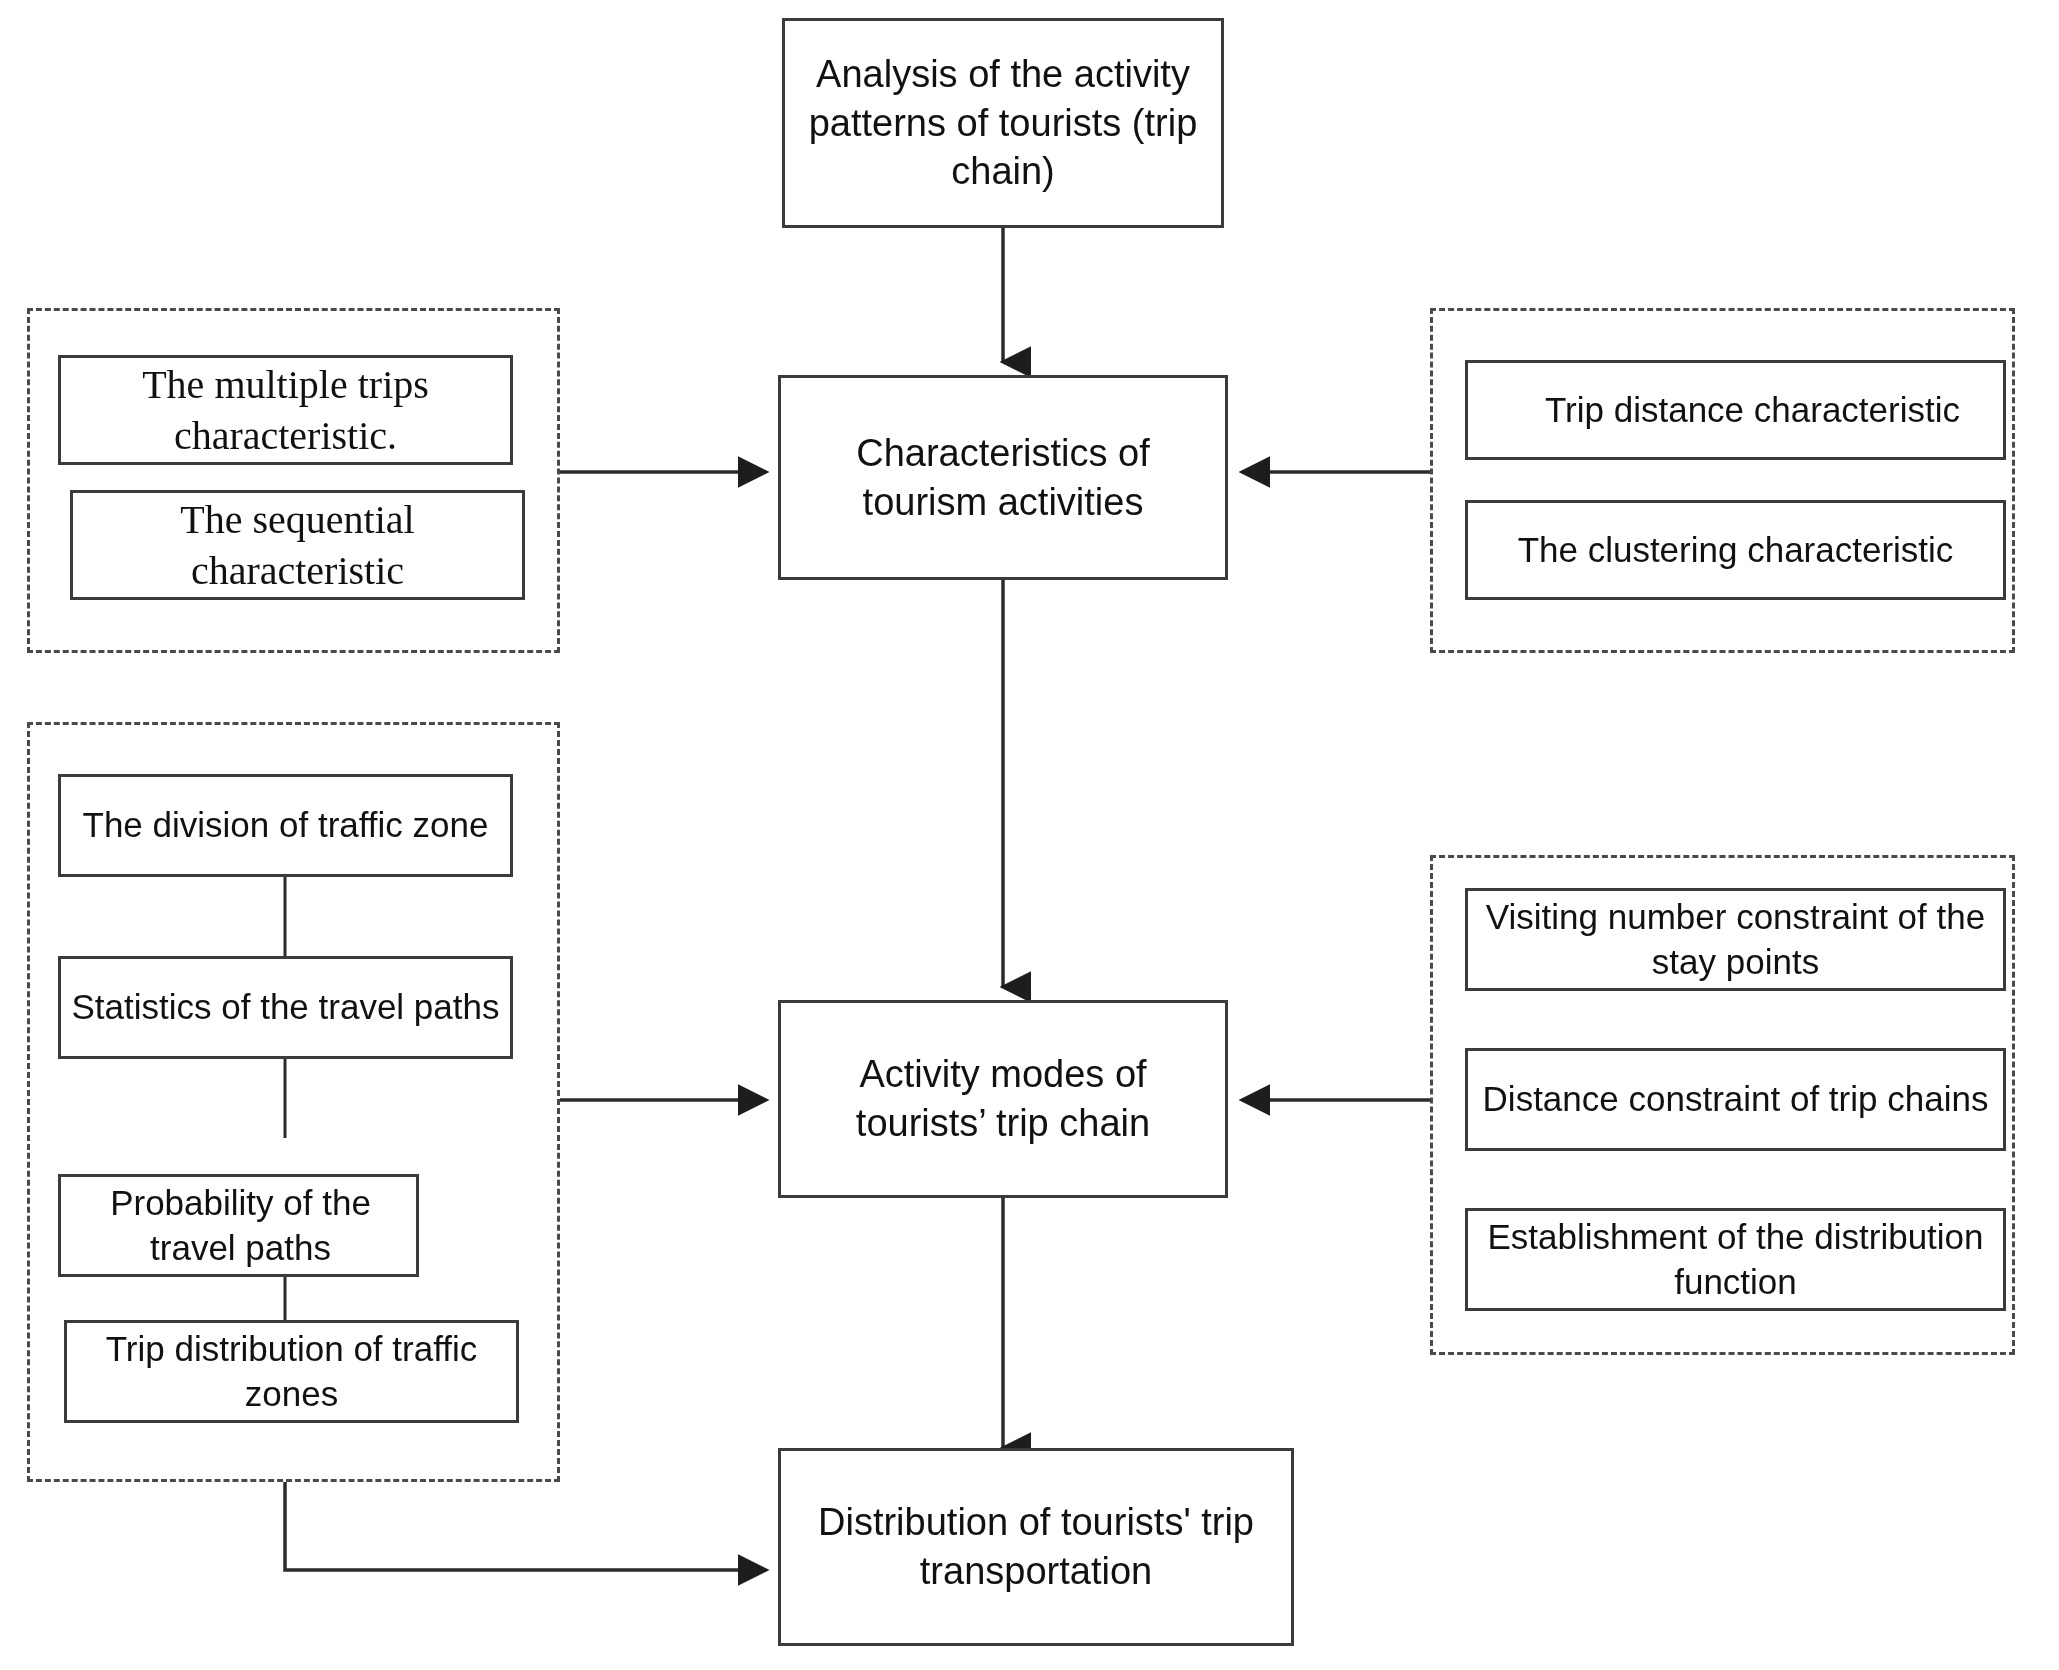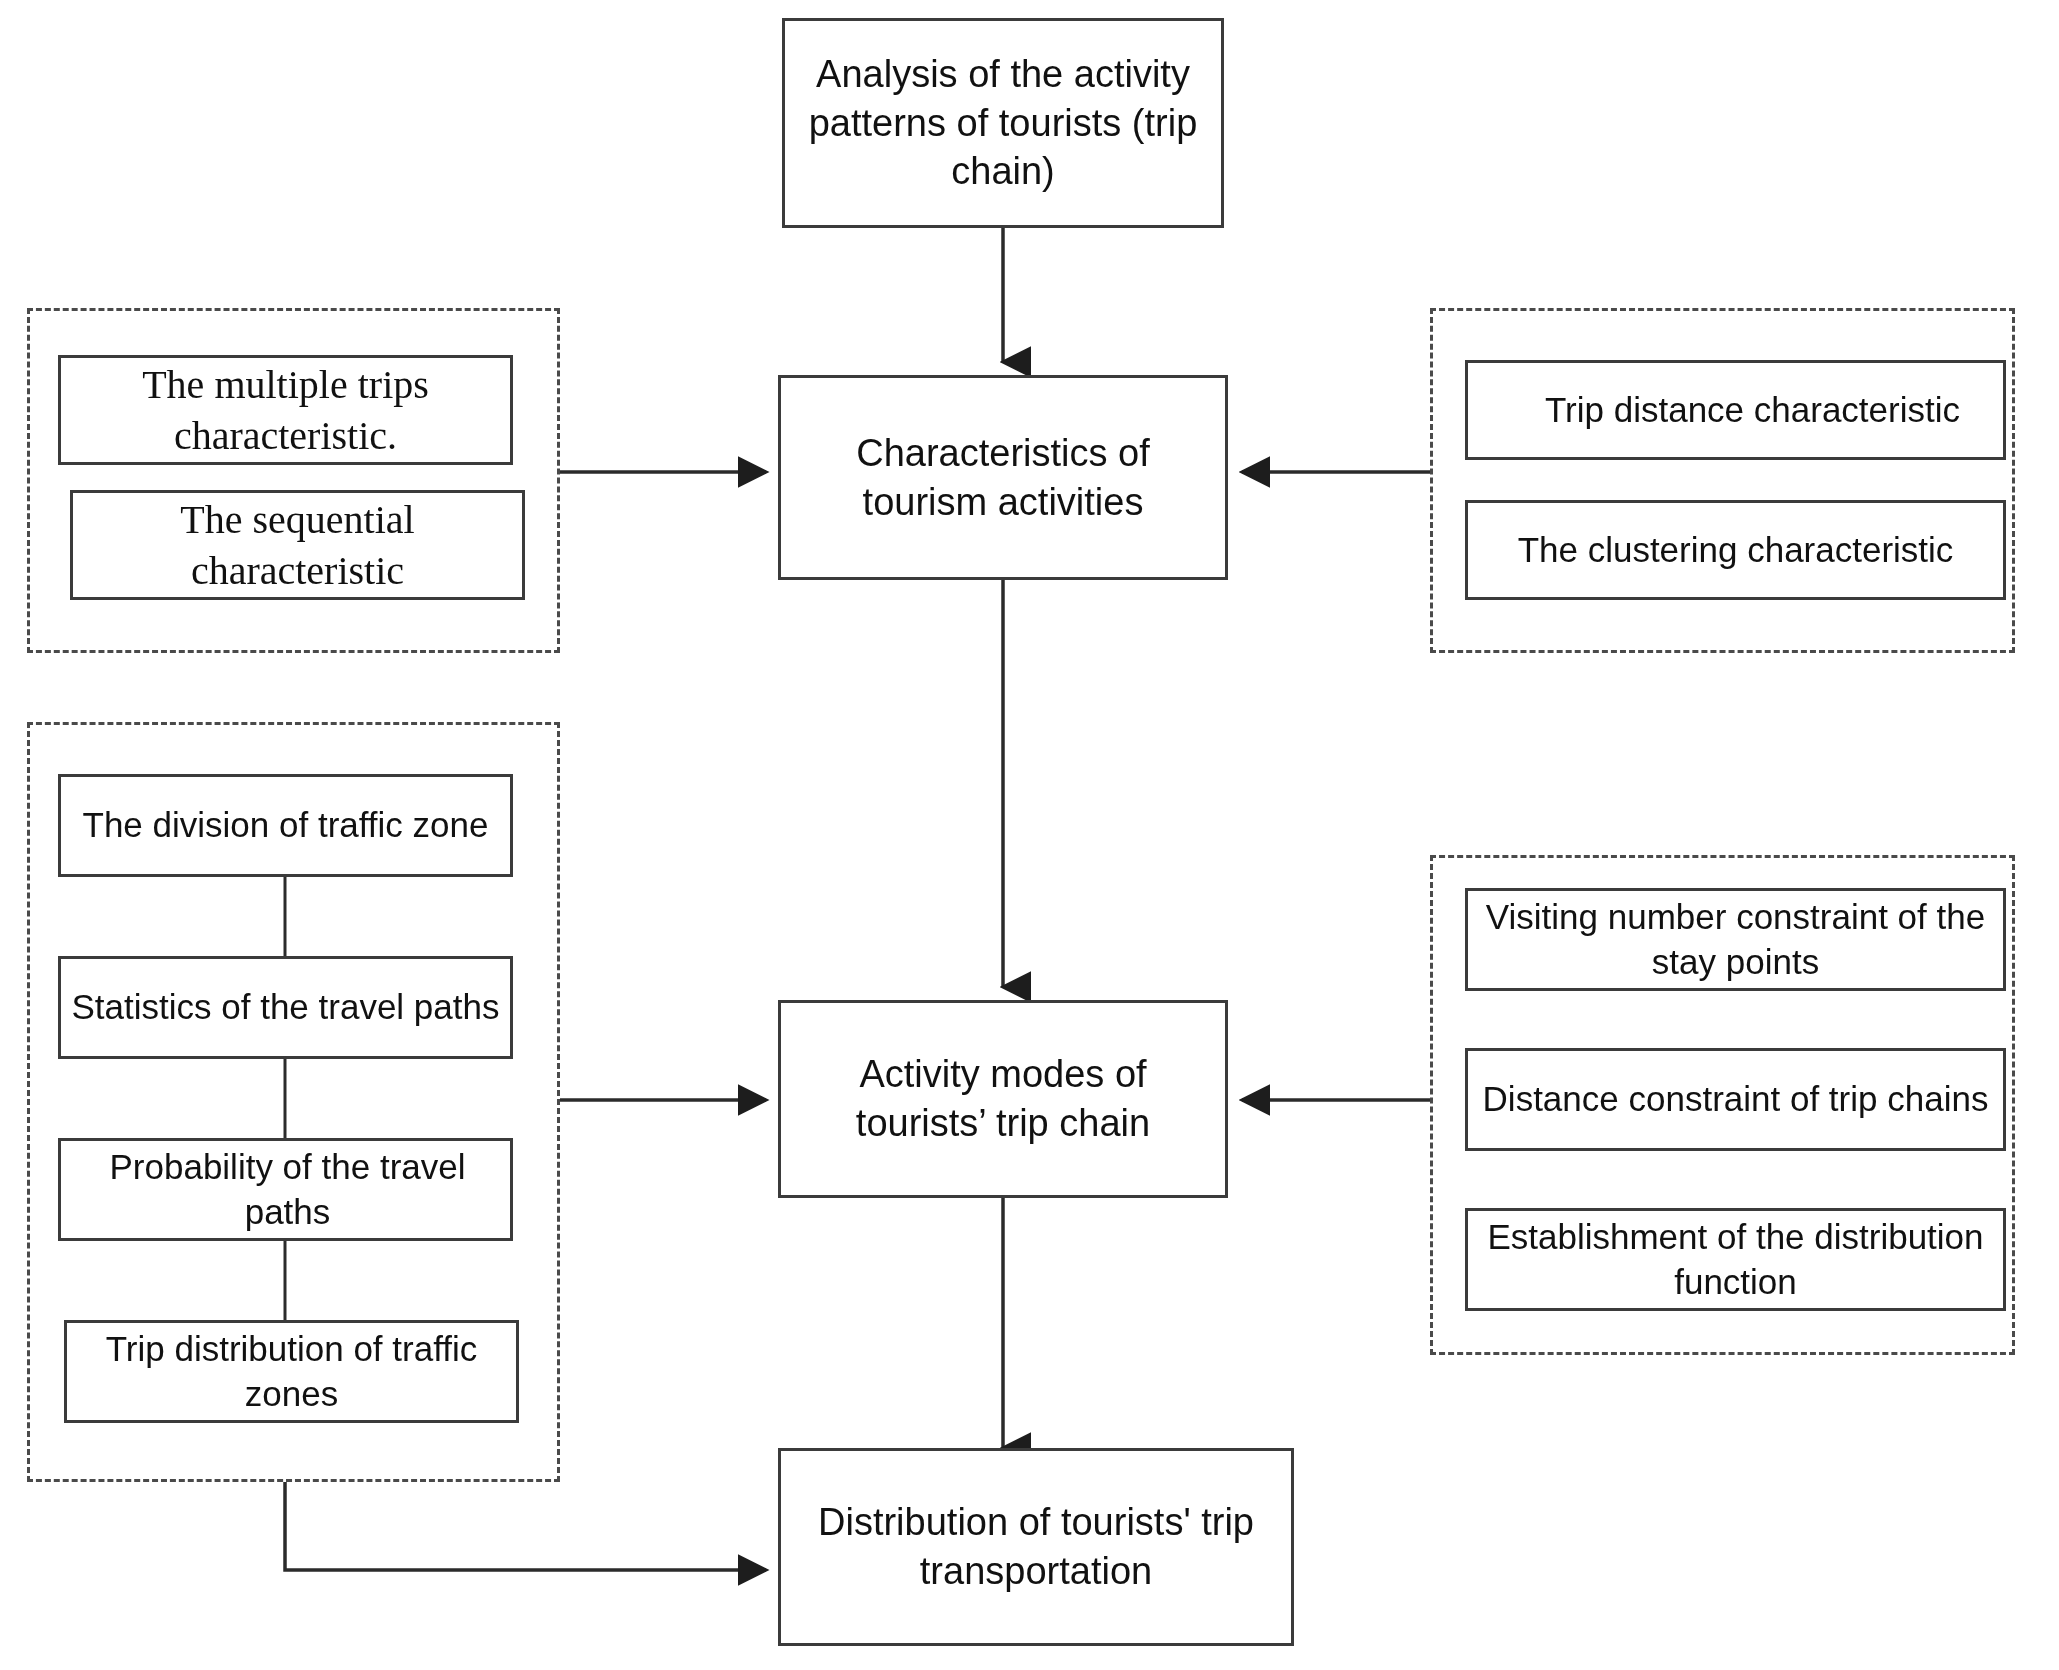--- a/index.html
+++ b/index.html
@@ -148,21 +148,21 @@
   </svg>
 
   <div class="node node-sans sub-node" style="left:58px; top:774px; width:455px; height:103px;">
     <span>The division of traffic zone</span>
   </div>
 
   <div class="node node-sans sub-node" style="left:58px; top:956px; width:455px; height:103px;">
     <span>Statistics of the travel paths</span>
   </div>
 
-  <div class="node node-sans sub-node" style="left:58px; top:1138px; width:455px; height:103px;padding-left:14px;">
+  <div class="node node-sans sub-node" style="left:58px; top:1174px; width:361px; height:103px;padding-left:14px;">
     <span>Probability of the travel paths</span>
   </div>
 
   <div class="node node-sans sub-node" style="left:64px; top:1320px; width:455px; height:103px;">
     <span>Trip distribution of traffic zones</span>
   </div>
 
   <div class="group-box" style="left:1430px; top:855px; width:585px; height:500px;"></div>
 
   <div class="node node-sans sub-node" style="left:1465px; top:888px; width:541px; height:103px;">

